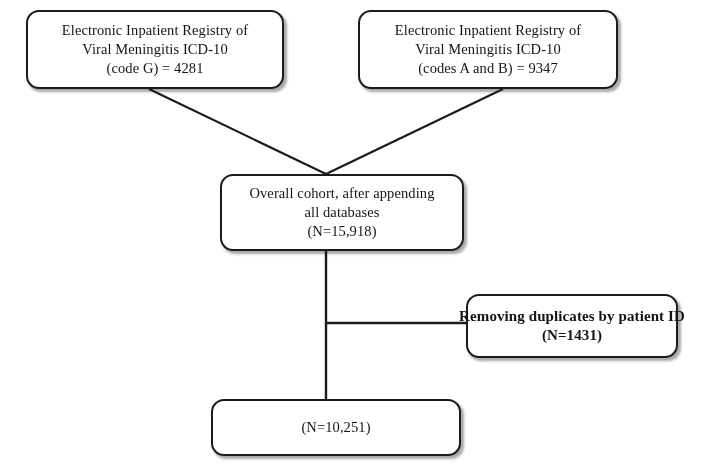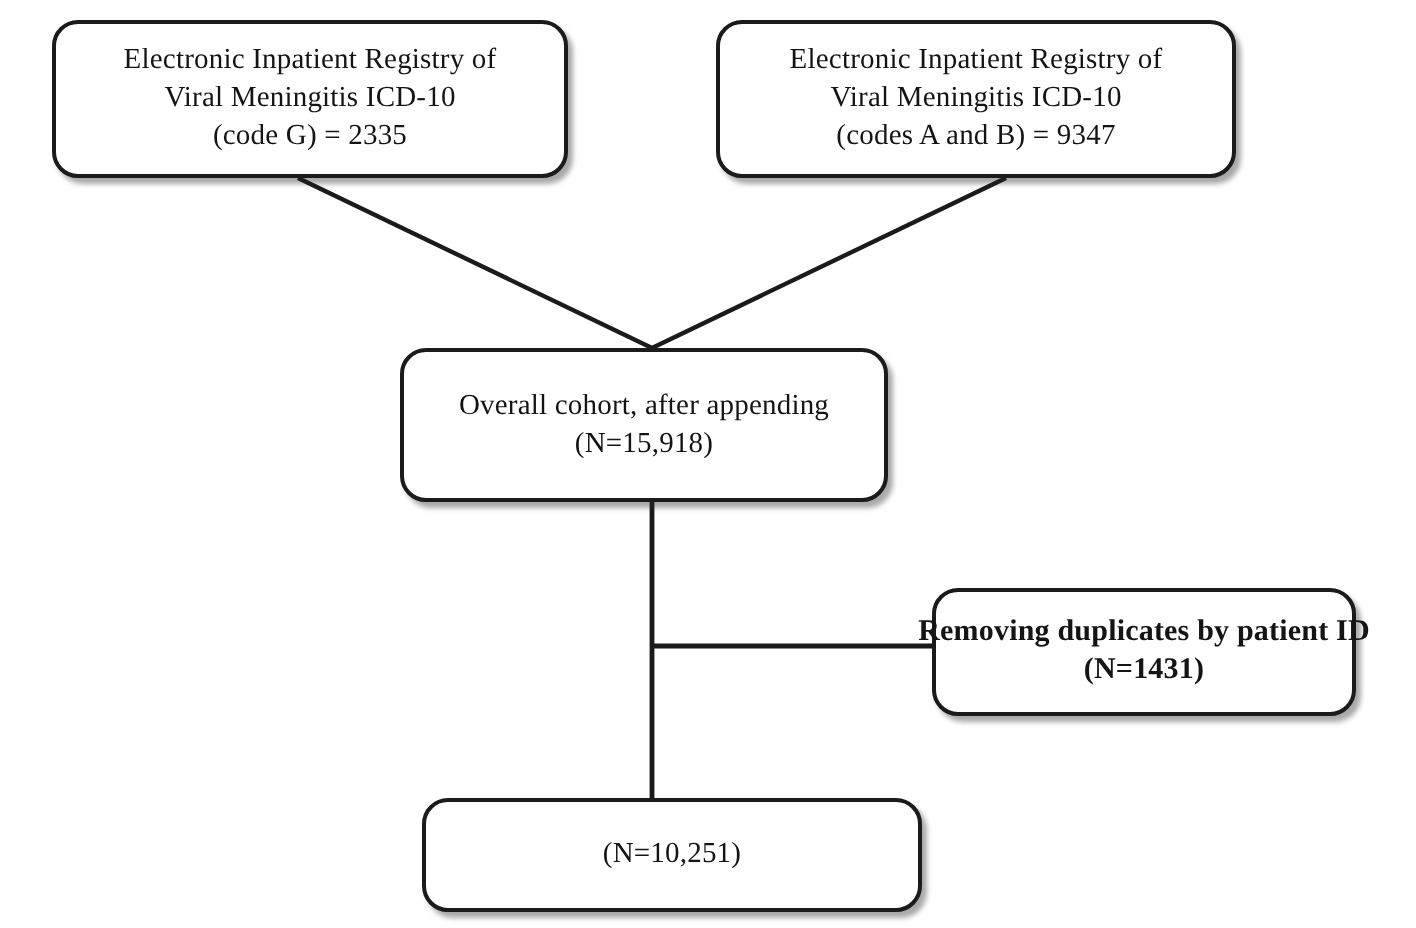--- a/index.html
+++ b/index.html
@@ -71,21 +71,21 @@
 
   #node-registry-ab {
     left: 342px;
     top: 10px;
     width: 260px;
     height: 79px;
     font-size: 14.5px;
   }
 
   #node-overall-cohort {
-    left: 184px;
+    left: 204px;
     top: 174px;
     width: 244px;
     height: 77px;
     font-size: 14.5px;
   }
 
   #node-removing-duplicates {
     left: 450px;
     top: 294px;
     width: 212px;
@@ -114,31 +114,32 @@
     <line x1="487" y1="89" x2="310" y2="174" stroke="#1b1b1b" stroke-width="2.2" stroke-linecap="butt"></line>
 
     <line x1="310" y1="251" x2="310" y2="399" stroke="#1b1b1b" stroke-width="2.4" stroke-linecap="butt"></line>
 
     <line x1="310" y1="323" x2="450" y2="323" stroke="#1b1b1b" stroke-width="2.4" stroke-linecap="butt"></line>
   </svg>
 
   <div class="node" id="node-registry-g">
     <span class="line">Electronic Inpatient Registry of</span>
     <span class="line">Viral Meningitis ICD-10</span>
-    <span class="line">(code G) = 2335</span>
+    <span class="line">(code G) = 4281</span>
   </div>
 
   <div class="node" id="node-registry-ab">
     <span class="line">Electronic Inpatient Registry of</span>
     <span class="line">Viral Meningitis ICD-10</span>
     <span class="line">(codes A and B) = 9347</span>
   </div>
 
   <div class="node" id="node-overall-cohort">
     <span class="line">Overall cohort, after appending</span>
+    <span class="line">all databases</span>
     <span class="line">(N=15,918)</span>
   </div>
 
   <div class="node" id="node-removing-duplicates">
     <span class="line">Removing duplicates by patient ID</span>
     <span class="line">(N=1431)</span>
   </div>
 
   <div class="node" id="node-final-cohort">
     <span class="line">(N=10,251)</span>

